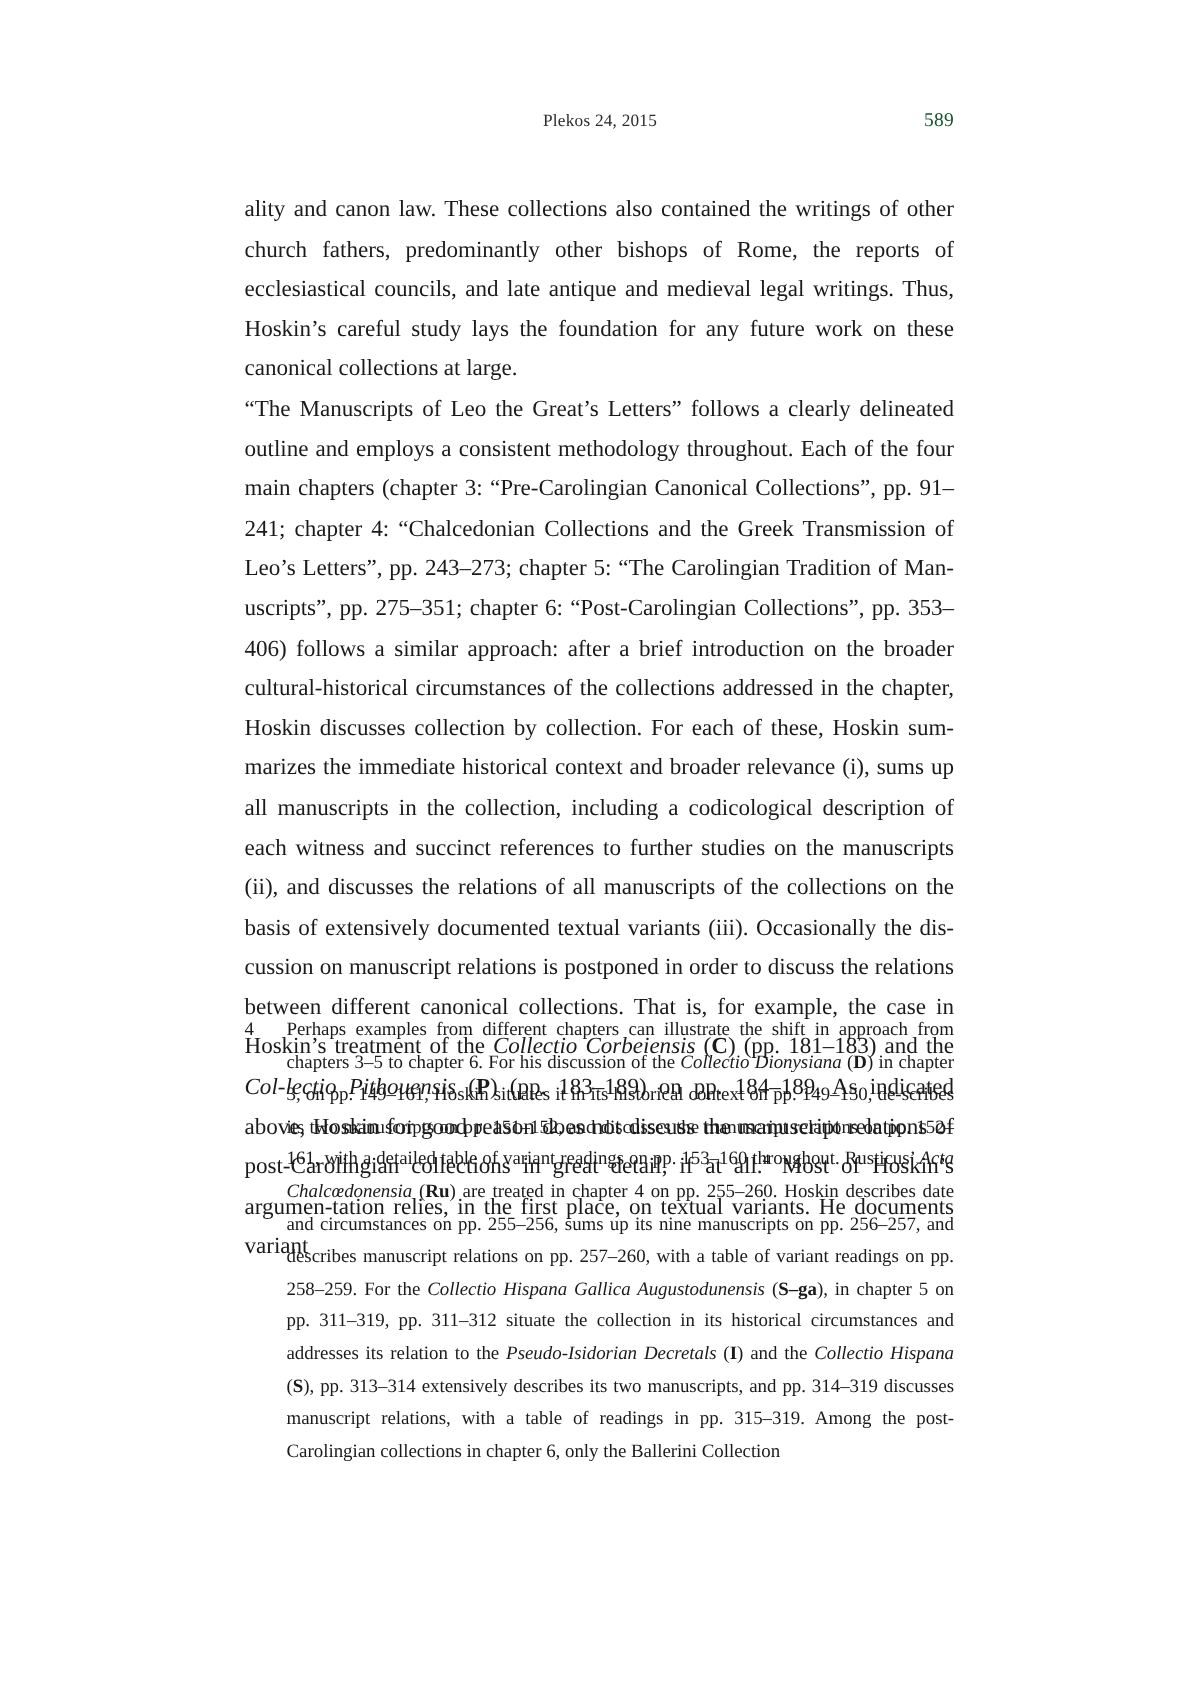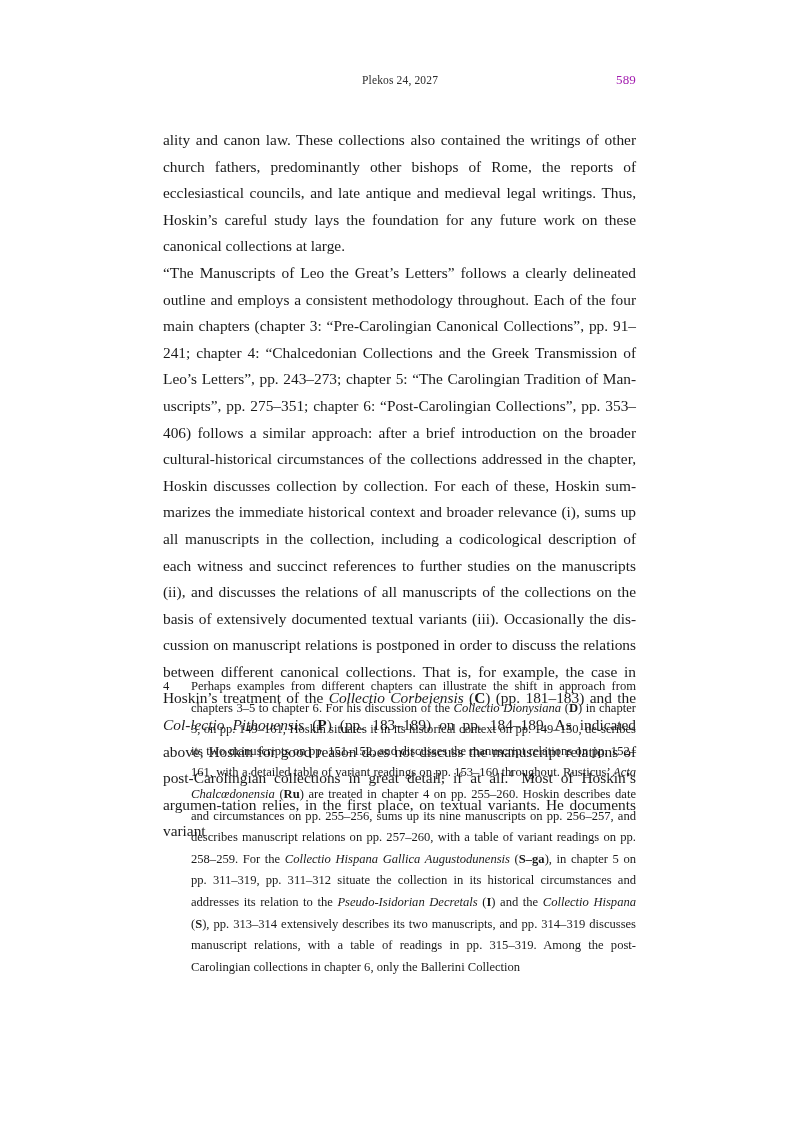--- a/index.html
+++ b/index.html
@@ -34,21 +34,21 @@
     align-items: baseline;
     font-size: 11.5px;
     color: #2b2b2b;
     letter-spacing: 0.15px;
   }
   .running-head .journal {
     margin-left: 199px;
   }
   .running-head .folio {
     font-size: 13px;
-    color: #a21caf;
+    color: #14532d;
   }
 
   
   .body-column {
     position: absolute;
     left: 163px;
     top: 127px;
     width: 473px;
   }
   p.para {
@@ -96,21 +96,21 @@
     hyphens: manual;
     letter-spacing: -0.01px;
   }
 </style>
 </head>
 <body>
 
 <div class="page">
 
   <div class="running-head">
-    <span class="journal">Plekos 24, 2027</span>
+    <span class="journal">Plekos 24, 2015</span>
     <span class="folio">589</span>
   </div>
 
   <div class="body-column">
 
     <p class="para"><span>ality and canon law. These collections also contained the writings of other church fathers, predominantly other bishops of Rome, the reports of ecclesiastical councils, and late antique and medieval legal writings. Thus, Hoskin’s careful study lays the foundation for any future work on these canonical collections at large.</span></p>
 
     <p class="para"><span>“The Manuscripts of Leo the Great’s Letters” follows a clearly delineated outline and employs a consistent methodology throughout. Each of the four main chapters (chapter 3: “Pre-Carolingian Canonical Collections”, pp. 91–241; chapter 4: “Chalcedonian Collections and the Greek Transmission of Leo’s Letters”, pp. 243–273; chapter 5: “The Carolingian Tradition of Man-uscripts”, pp. 275–351; chapter 6: “Post-Carolingian Collections”, pp. 353–406) follows a similar approach: after a brief introduction on the broader cultural-historical circumstances of the collections addressed in the chapter, Hoskin discusses collection by collection. For each of these, Hoskin sum-marizes the immediate historical context and broader relevance (i), sums up all manuscripts in the collection, including a codicological description of each witness and succinct references to further studies on the manuscripts (ii), and discusses the relations of all manuscripts of the collections on the basis of extensively documented textual variants (iii). Occasionally the dis-cussion on manuscript relations is postponed in order to discuss the relations between different canonical collections. That is, for example, the case in Hoskin’s treatment of the </span><span class="it">Collectio Corbeiensis</span><span> (</span><span class="bd">C</span><span>) (pp. 181–183) and the </span><span class="it">Col-lectio Pithouensis</span><span> (</span><span class="bd">P</span><span>) (pp. 183–189) on pp. 184–189. As indicated above, Hoskin for good reason does not discuss the manuscript relations of post-Carolingian collections in great detail, if at all.</span><sup class="fn-ref">4</sup><span> Most of Hoskin’s argumen-tation relies, in the first place, on textual variants. He documents variant</span></p>
 
   </div>

